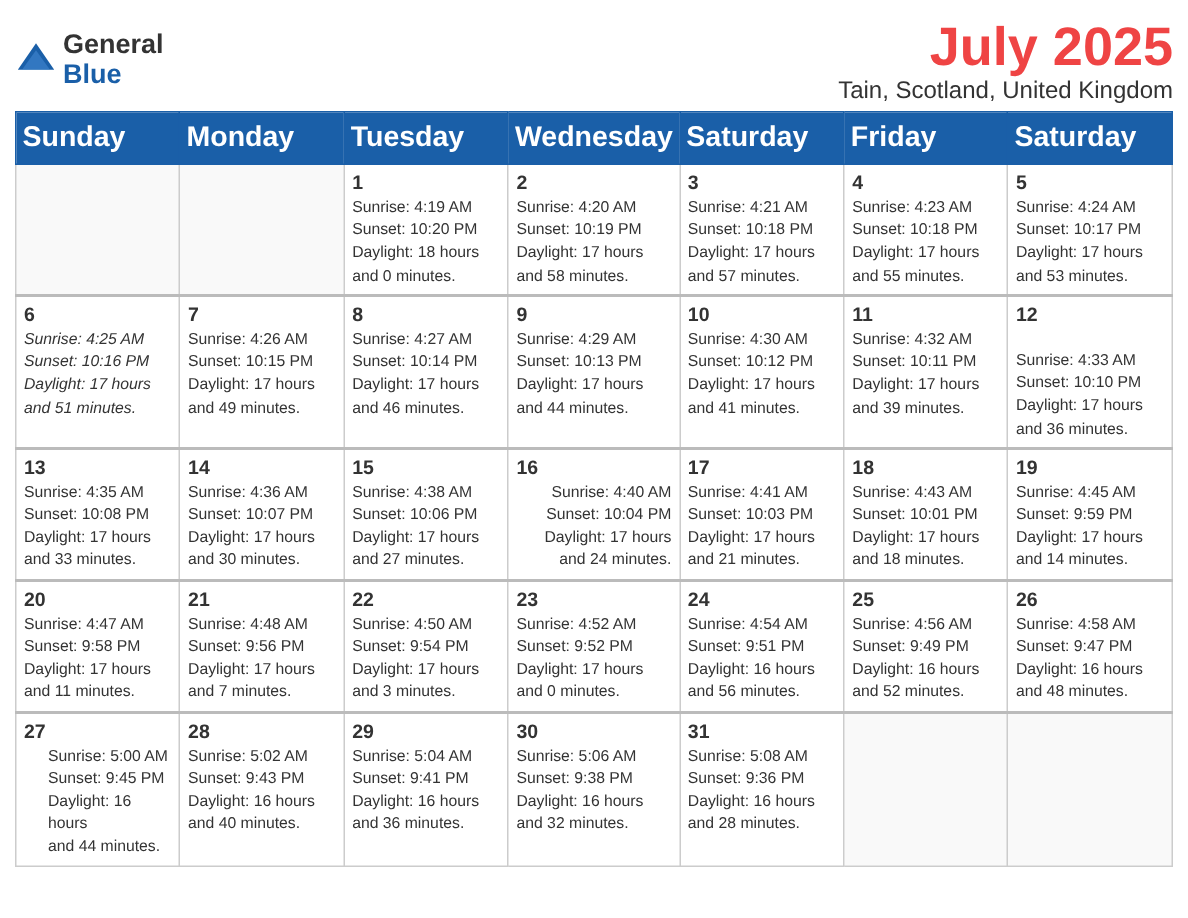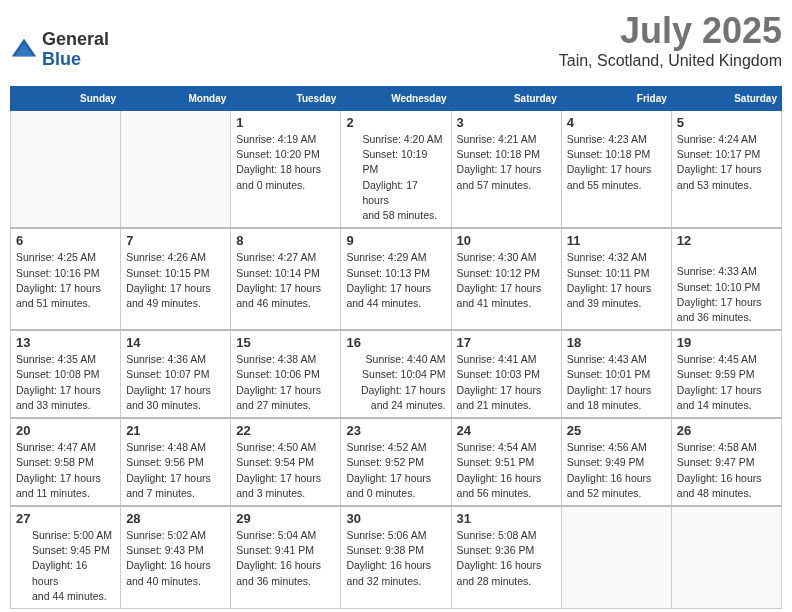--- a/index.html
+++ b/index.html
@@ -6,22 +6,22 @@
     body {
       font-family: Arial, sans-serif;
       background: #fff;
       width: 792px;
       min-height: 612px;
       padding: 10px;
     }
     .header {
       display: flex;
       justify-content: space-between;
-      align-items: flex-end;
-      margin-bottom: 16px;
+      align-items: center;
+      margin-bottom: 4px;
     }
     .logo {
       display: flex;
       align-items: center;
       gap: 4px;
     }
     .logo-text {
       display: flex;
       flex-direction: column;
       line-height: 1.1;
@@ -39,38 +39,38 @@
     .logo-icon {
       width: 28px;
       height: 28px;
     }
     .title-block {
       text-align: right;
     }
     .month-year {
       font-size: 36px;
       font-weight: bold;
-      color: #737373;
+      color: #ef4444;
     }
     .location {
       font-size: 16px;
       color: #333;
     }
     .calendar {
       width: 100%;
       border-collapse: collapse;
       border: 1px solid #ccc;
     }
     .calendar th {
       background: #1a5fa8;
       color: #fff;
-      font-size: 10px;
+      font-size: 19px;
       font-weight: bold;
       padding: 6px 4px;
-      text-align: right;
+      text-align: left;
       border: 1px solid #1a5fa8;
     }
     .calendar td {
       border: 1px solid #ccc;
       vertical-align: top;
       padding: 4px 5px;
       font-size: 11px;
       color: #333;
       width: 14.28%;
       height: 85px;
@@ -131,21 +131,21 @@
         <td class="empty-cell"></td>
         <td>
           <span class="day-num">1</span>
           <div class="day-info" style="white-space: pre-line;">Sunrise: 4:19 AM
 Sunset: 10:20 PM
 Daylight: 18 hours
 and 0 minutes.</div>
         </td>
         <td>
           <span class="day-num">2</span>
-          <div class="day-info" style="white-space: pre-line; margin-left: 16px;">Sunrise: 4:20 AM
+          <div class="day-info" style="white-space: pre-line;">Sunrise: 4:20 AM
 Sunset: 10:19 PM
 Daylight: 17 hours
 and 58 minutes.</div>
         </td>
         <td>
           <span class="day-num">3</span>
           <div class="day-info" style="white-space: pre-line;">Sunrise: 4:21 AM
 Sunset: 10:18 PM
 Daylight: 17 hours
 and 57 minutes.</div>
@@ -161,21 +161,21 @@
           <span class="day-num">5</span>
           <div class="day-info" style="white-space: pre-line;">Sunrise: 4:24 AM
 Sunset: 10:17 PM
 Daylight: 17 hours
 and 53 minutes.</div>
         </td>
       </tr>
       <tr class="row-divider">
         <td>
           <span class="day-num">6</span>
-          <div class="day-info" style="white-space: pre-line;">Sunrise: 4:25 AM
+          <div class="day-info" style="white-space: pre-line; font-style: italic;">Sunrise: 4:25 AM
 Sunset: 10:16 PM
 Daylight: 17 hours
 and 51 minutes.</div>
         </td>
         <td>
           <span class="day-num">7</span>
           <div class="day-info" style="white-space: pre-line;">Sunrise: 4:26 AM
 Sunset: 10:15 PM
 Daylight: 17 hours
 and 49 minutes.</div>

